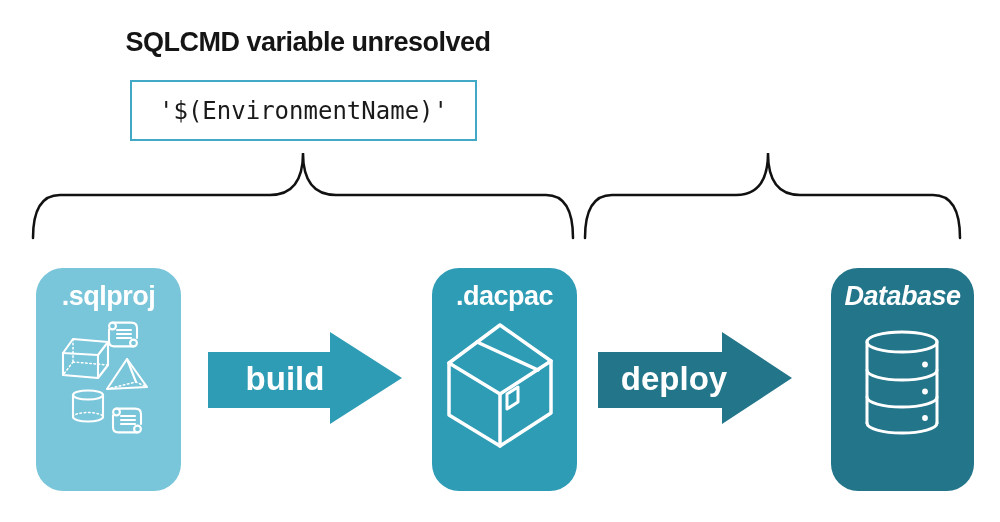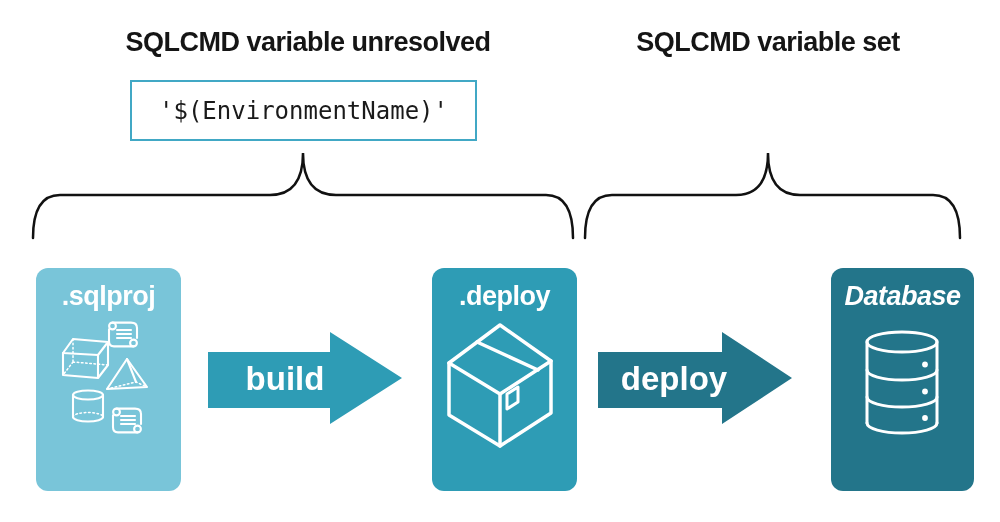--- a/index.html
+++ b/index.html
@@ -40,21 +40,21 @@
   .codebox code{
     font-family:"DejaVu Sans Mono","Liberation Mono",monospace;
     font-size:24px;color:var(--code-text);white-space:pre;
   }
 
   svg.braces{position:absolute;left:0;top:0;width:1000px;height:522px;pointer-events:none;}
   .brace{fill:none;stroke:var(--brace-stroke);stroke-width:2.5;stroke-linecap:round;}
 
   .node{
     position:absolute;top:268px;height:223px;width:145px;
-    border-radius:12px;color:var(--node-label);
+    border-radius:27px;color:var(--node-label);
   }
   .node .node-label{
     position:absolute;top:13px;left:0;width:100%;
     text-align:center;font-size:27px;font-weight:bold;letter-spacing:-0.5px;
   }
   .node svg{position:absolute;left:0;top:0;width:100%;height:100%;}
   .node-sqlproj{left:36px;background:var(--sqlproj-bg);}
   .node-dacpac{left:432px;background:var(--dacpac-bg);}
   .node-database{left:831px;width:143px;background:var(--database-bg);font-style:italic;}
 
@@ -68,21 +68,20 @@
 
   .icon-stroke{fill:none;stroke:var(--icon-stroke);stroke-linecap:round;stroke-linejoin:round;}
   .icon-dot{fill:var(--icon-stroke);stroke:none;}
 </style>
 </head>
 <body>
 
 <div class="stage">
 
   <div class="heading left">SQLCMD variable unresolved</div>
-  <div class="heading right">SQLCMD variable set</div>
 
   <div class="codebox left">
     <code>'$(EnvironmentName)'</code>
   </div>
 
   <svg class="braces" viewBox="0 0 1000 522">
     <path class="brace" d="M 33 238 Q 33 195 60 195 L 270 195 Q 303 195 303 153 Q 303 195 336 195 L 546 195 Q 573 195 573 238"></path>
     <path class="brace" d="M 585 238 Q 585 195 612 195 L 736 195 Q 768 195 768 153 Q 768 195 800 195 L 933 195 Q 960 195 960 238"></path>
   </svg>
 
@@ -121,21 +120,21 @@
         <circle cx="80.5" cy="144" r="3.4"></circle>
         <path d="M 80.5 140.6 L 99 140.6 Q 105 140.6 105 146 L 105 156"></path>
         <circle cx="101.5" cy="161" r="3.4"></circle>
         <path d="M 101.5 164.4 L 82 164.4 Q 77 164.4 77 159 L 77 147.4"></path>
         <path d="M 85 148 H 99 M 85 152 H 99 M 85 156 H 99"></path>
       </g>
     </svg>
   </div>
 
   <div class="node node-dacpac">
-    <div class="node-label">.deploy</div>
+    <div class="node-label">.dacpac</div>
     <svg viewBox="0 0 145 223">
       <g class="icon-stroke" stroke-width="3.5">
         <path d="M 68 57 L 119 93 L 119 145 L 68 178 L 17 147 L 17 95 Z"></path>
         <path d="M 17 95 L 68 126 L 119 93"></path>
         <path d="M 68 126 L 68 178"></path>
         <path d="M 45 74 L 106 102"></path>
         <path d="M 75 126 L 86 119 L 86 134 L 75 141 Z" stroke-width="3"></path>
       </g>
     </svg>
   </div>

